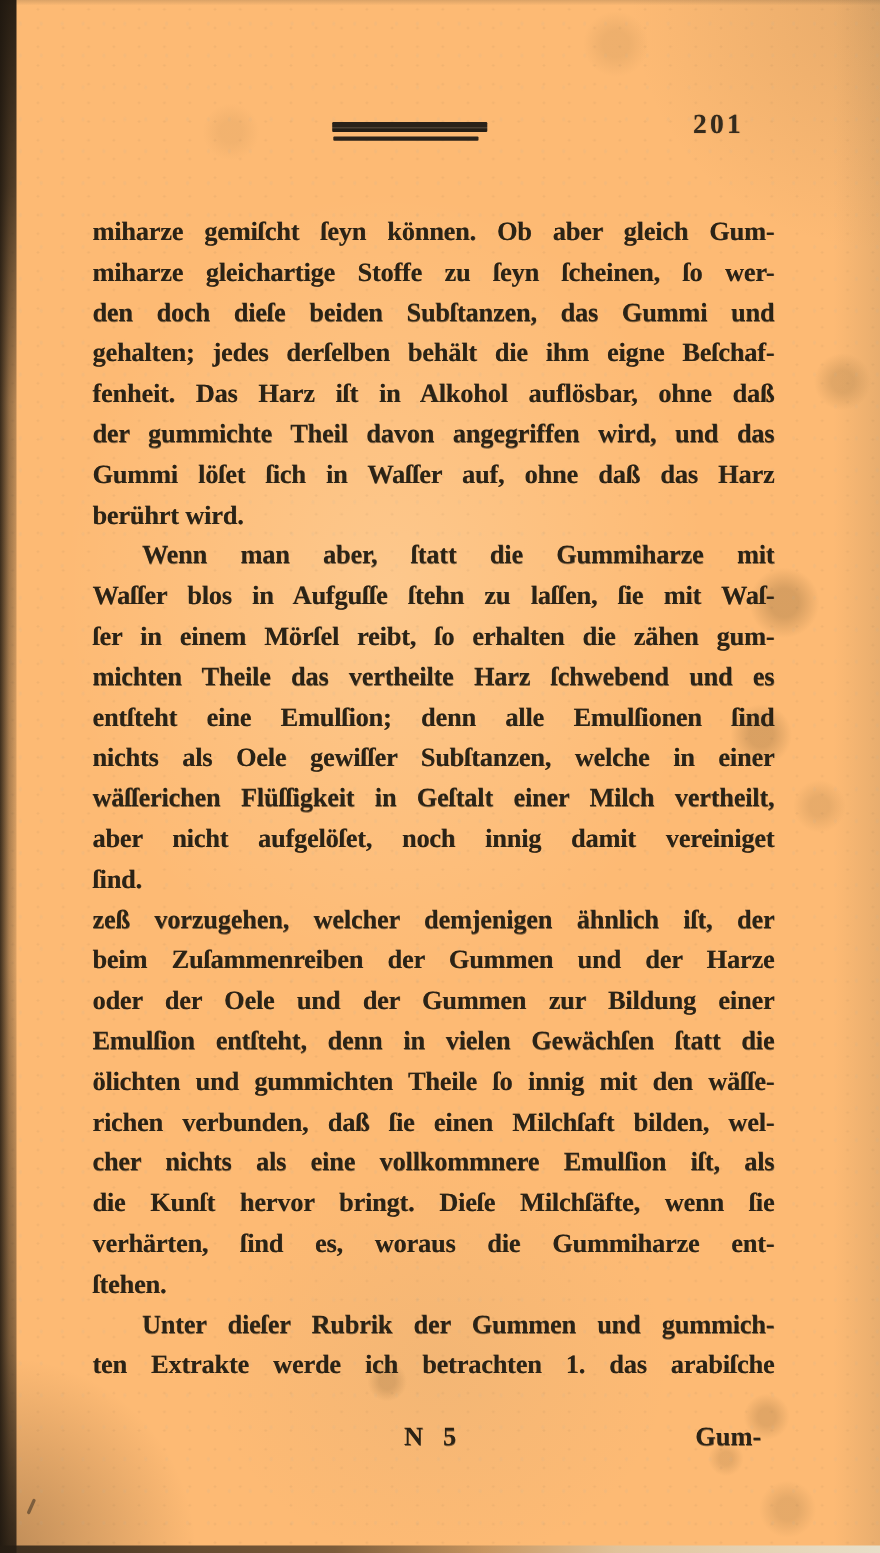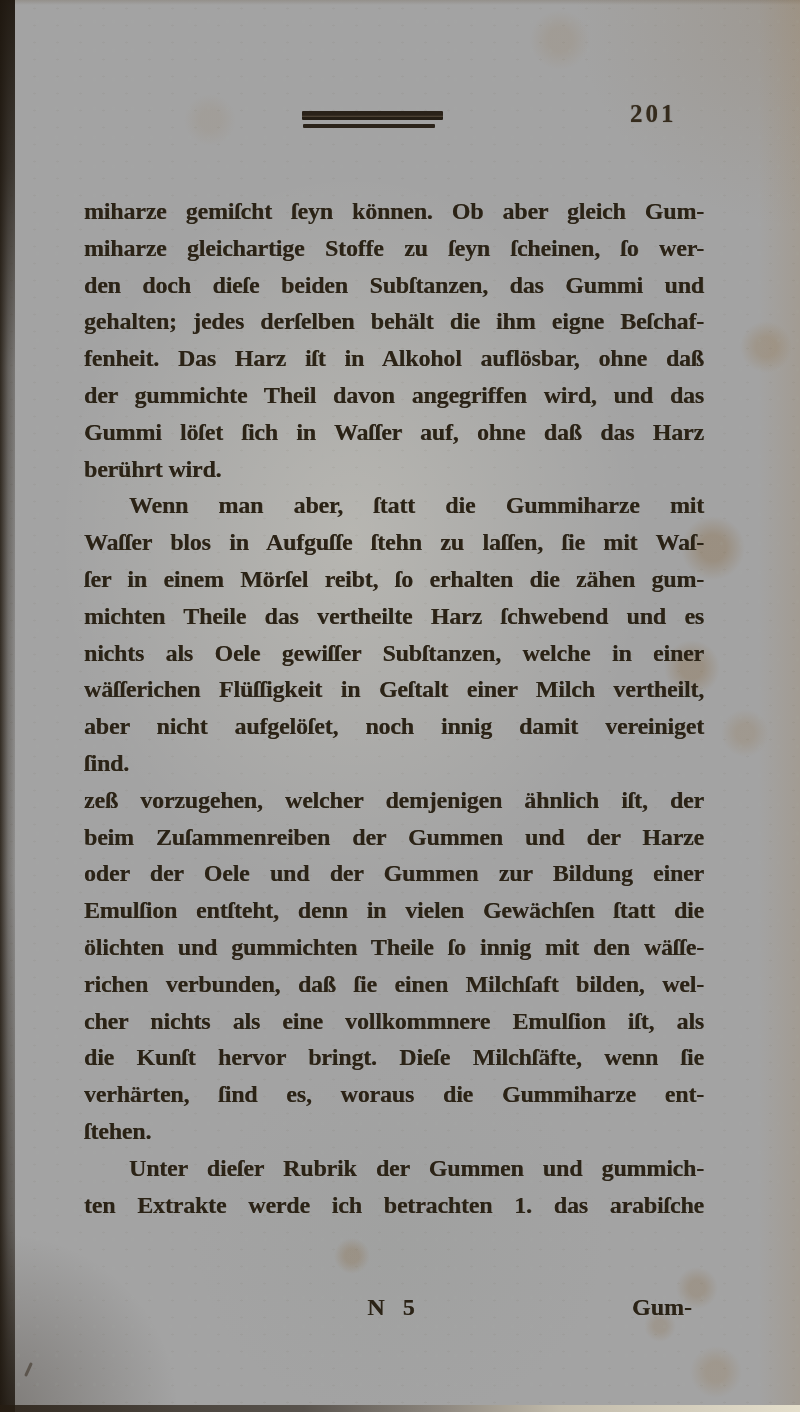--- a/index.html
+++ b/index.html
@@ -1,20 +1,20 @@
 <!DOCTYPE html>
 <html><head>
 <meta charset="utf-8">
 <style>
   html,body{margin:0;padding:0;background:#8a7c62;}
   .scan{
     position:relative;
     width:800px;height:1412px;
     overflow:hidden;
-    background:#a3a3a3;
+    background:#fdba74;
     font-family:"Liberation Serif","DejaVu Serif",serif;
   }
   
   .paper-texture{
     position:absolute;inset:0;pointer-events:none;
     background-image:
       radial-gradient(circle at 947px 183px, rgba(146,112,66,.20) 0 9px, rgba(146,112,66,0) 22px),
       radial-gradient(circle at 766px 347px, rgba(146,112,66,.26) 0 10px, rgba(146,112,66,0) 26px),
       radial-gradient(circle at 713px 548px, rgba(136,102,58,.32) 0 13px, rgba(136,102,58,0) 32px),
       radial-gradient(circle at 692px 668px, rgba(136,102,58,.30) 0 11px, rgba(136,102,58,0) 28px),
@@ -117,20 +117,21 @@
       <div class="line">den doch dieſe beiden Subſtanzen, das Gummi und</div>
       <div class="line">gehalten; jedes derſelben behält die ihm eigne Beſchaf-</div>
       <div class="line">fenheit.  Das Harz iſt in Alkohol auflösbar, ohne daß</div>
       <div class="line">der gummichte Theil davon angegriffen wird, und das</div>
       <div class="line">Gummi löſet ſich in Waſſer auf, ohne daß das Harz</div>
       <div class="line end">berührt wird.</div>
       <div class="line indent">Wenn man aber,  ſtatt die Gummiharze mit</div>
       <div class="line">Waſſer blos in Aufguſſe ſtehn zu laſſen,  ſie mit Waſ-</div>
       <div class="line">ſer in einem Mörſel reibt,  ſo erhalten die zähen gum-</div>
       <div class="line">michten Theile das vertheilte Harz ſchwebend und es</div>
+      <div class="line">entſteht eine Emulſion;  denn alle Emulſionen ſind</div>
       <div class="line">nichts als Oele gewiſſer Subſtanzen,  welche in einer</div>
       <div class="line">wäſſerichen Flüſſigkeit in Geſtalt einer Milch vertheilt,</div>
       <div class="line">aber nicht aufgelöſet,  noch innig damit vereiniget</div>
       <div class="line end">ſind.</div>
       <div class="line">zeß vorzugehen, welcher demjenigen ähnlich iſt, der</div>
       <div class="line">beim Zuſammenreiben der Gummen und der Harze</div>
       <div class="line">oder der Oele und der Gummen zur Bildung einer</div>
       <div class="line">Emulſion entſteht, denn in vielen Gewächſen ſtatt die</div>
       <div class="line">ölichten und gummichten Theile ſo innig mit den wäſſe-</div>
       <div class="line">richen verbunden, daß ſie einen Milchſaft bilden, wel-</div>

